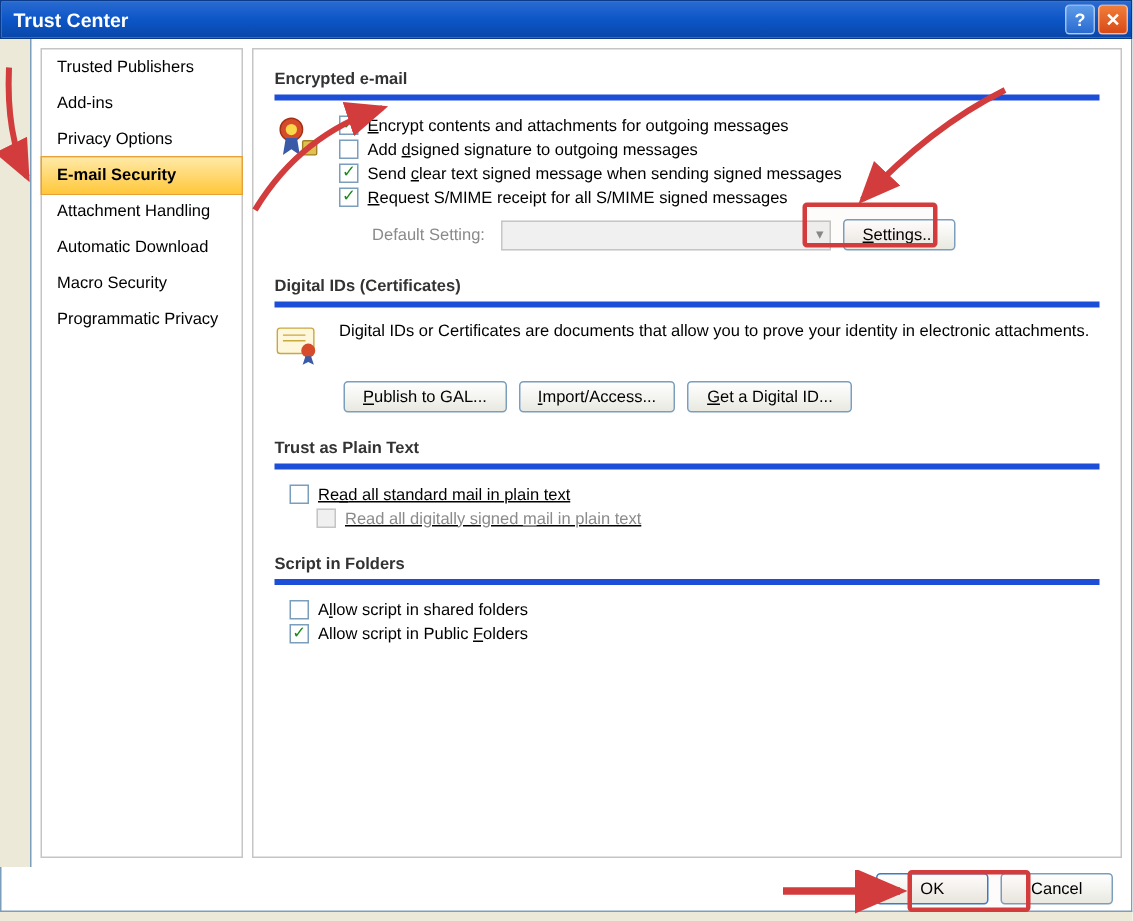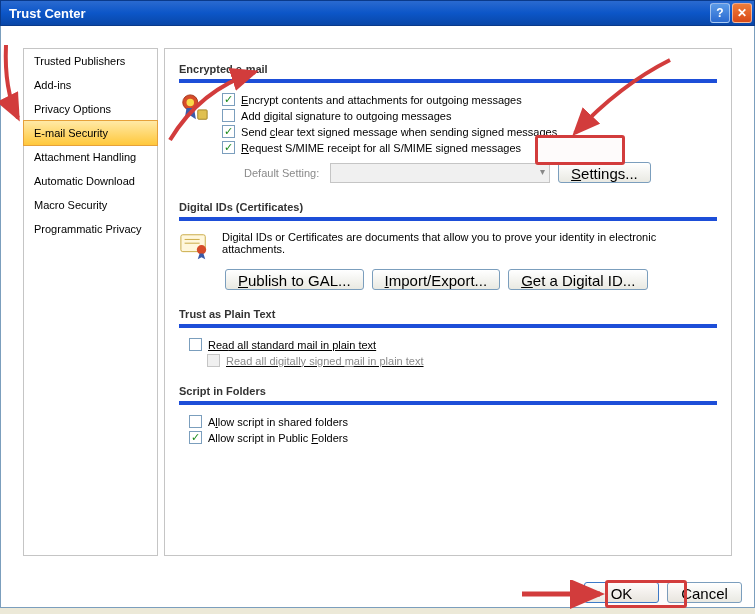--- a/index.html
+++ b/index.html
@@ -33,45 +33,46 @@
     font-weight: bold;
     font-size: 12px;
     color: #fff;
     border: 1px solid rgba(255,255,255,0.5);
     cursor: pointer;
   }
   .tbtn.help { background: linear-gradient(#5c9be8, #2a6ad0); }
   .tbtn.close { background: linear-gradient(#f07d3a, #d84a17); }
   .body {
     display: flex;
-    padding: 22px;
+    padding: 6px;
     height: 552px;
     background: #fff;
     border-left: 1px solid #7b9ebd;
     border-right: 1px solid #7b9ebd;
+    margin-left: 20px;
   }
   .sidebar {
     width: 135px;
     border: 1px solid #c5c5c5;
     background: #fff;
     margin-right: 6px;
     position: relative;
   }
   .sidebar-item {
     padding: 6px 10px;
     cursor: pointer;
     color: #000;
     border-bottom: 0;
   }
   .sidebar-item.active {
     background: linear-gradient(to bottom, #ffe9a6, #ffc83c);
     border: 1px solid #e6a13a;
     margin: -1px;
     padding: 6px 10px;
-    font-weight: normal;
+    font-weight: bold;
   }
   .content {
     flex: 1;
     border: 1px solid #c5c5c5;
     padding: 10px 14px;
     background: #fff;
     position: relative;
     overflow: hidden;
   }
   .section-title {
@@ -137,21 +138,21 @@
     color: #888;
     font-size: 10px;
   }
   .btn {
     border: 1px solid #7b9ebd;
     background: linear-gradient(to bottom, #fff, #e9e9e2);
     padding: 2px 12px;
     min-width: 70px;
     height: 21px;
     font-family: inherit;
-    font-size: 15px;
+    font-size: 11px;
     cursor: pointer;
     border-radius: 3px;
   }
   .btn-row { display: flex; gap: 8px; margin-top: 6px; margin-left: 46px; }
   .cert-text { margin-left: 46px; margin-bottom: 6px; }
   .footer {
     height: 30px;
     display: flex;
     justify-content: flex-end;
     align-items: center;
@@ -235,21 +236,21 @@
             <rect x="20" y="18" width="10" height="10" fill="#e0c050" stroke="#a08020" rx="1"></rect>
           </svg>
         </span>
         <span class="fields-col">
           <div class="chk-row">
             <span class="chkbox">✓</span>
             <span><span class="underline">E</span><span>ncrypt contents and attachments for outgoing messages</span></span>
           </div>
           <div class="chk-row">
             <span class="chkbox"></span>
-            <span><span>Add </span><span class="underline">d</span><span>igital signature to outgoing messages</span></span>
+            <span><span>Add </span><span class="underline">d</span><span>signed signature to outgoing messages</span></span>
           </div>
           <div class="chk-row">
             <span class="chkbox">✓</span>
             <span><span>Send </span><span class="underline">c</span><span>lear text signed message when sending signed messages</span></span>
           </div>
           <div class="chk-row">
             <span class="chkbox">✓</span>
             <span><span class="underline">R</span><span>equest S/MIME receipt for all S/MIME signed messages</span></span>
           </div>
           <div class="setting-row">
@@ -268,21 +269,21 @@
           <rect x="2" y="4" width="26" height="18" fill="#fff7dc" stroke="#c8a840" rx="2"></rect>
           <line x1="6" y1="9" x2="22" y2="9" stroke="#c8a840"></line>
           <line x1="6" y1="13" x2="22" y2="13" stroke="#c8a840"></line>
           <circle cx="24" cy="20" r="5" fill="#d64c2a"></circle>
           <path d="M22 24 L20 30 L24 28 L28 30 L26 24 Z" fill="#3a5aa8"></path>
         </svg>
       </span>
       <div class="cert-text" style="margin-left:0; display:inline-block; width:calc(100% - 46px); vertical-align:top;">Digital IDs or Certificates are documents that allow you to prove your identity in electronic attachments.</div>
       <div class="btn-row">
         <button class="btn"><span class="underline">P</span><span>ublish to GAL...</span></button>
-        <button class="btn"><span class="underline">I</span><span>mport/Export...</span></button>
+        <button class="btn"><span class="underline">I</span><span>mport/Access...</span></button>
         <button class="btn"><span class="underline">G</span><span>et a Digital ID...</span></button>
       </div>
     </div>
 
     <div class="section">
       <div class="section-title">Trust as Plain Text</div>
       <div style="padding-left:10px;text-decoration:underline;">
         <div class="chk-row">
           <span class="chkbox"></span>
           <span><span>Re</span><span class="underline">a</span><span>d all standard mail in plain text</span></span>

